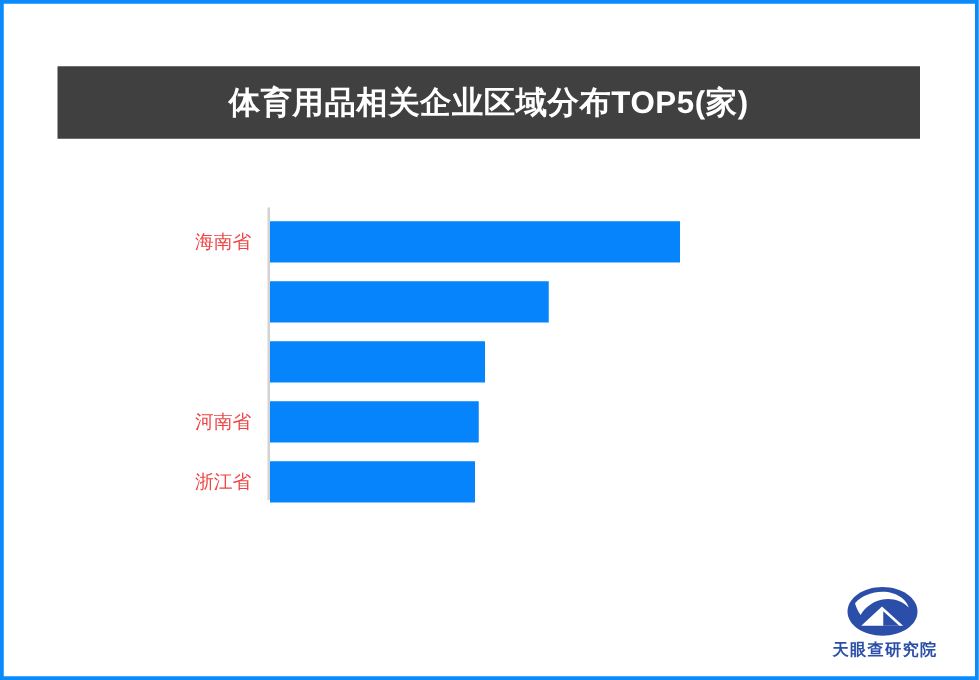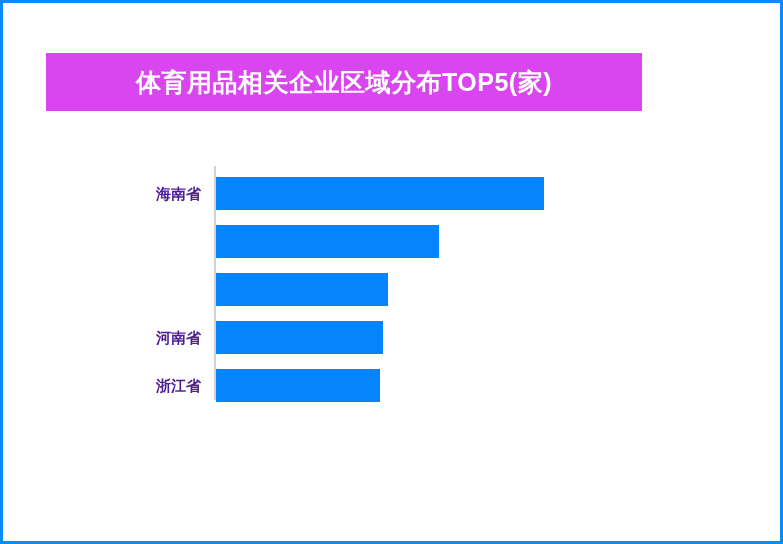--- a/index.html
+++ b/index.html
@@ -20,23 +20,23 @@
     background: #ffffff;
     box-sizing: border-box;
     border: 3px solid #0a8bfc;
     overflow: hidden;
   }
   
   #title-banner {
     position: absolute;
     left: 43px;
     top: 50px;
-    width: 596px;
+    width: 690px;
     height: 58px;
-    background: #d946ef;
+    background: #404040;
     display: flex;
     align-items: center;
     justify-content: center;
   }
   #title-text {
     color: #ffffff;
     font-size: 25px;
     font-weight: bold;
     letter-spacing: 0.5px;
     line-height: 1;
@@ -66,23 +66,22 @@
   }
   .bar-label {
     position: absolute;
     left: 100px;
     top: 0;
     width: 98px;
     height: 33px;
     line-height: 33px;
     text-align: right;
     font-size: 15px;
-    color: #4c1d95;
+    color: #ef4444;
     white-space: nowrap;
-    font-weight: bold;
   }
   .bar-rect {
     position: absolute;
     left: 213px;
     top: 0;
     height: 33px;
     background: #0584fc;
   }
   
   #source-note {
@@ -150,14 +149,25 @@
       <div class="bar-rect" style="width:167px;"></div>
     </div>
 
     <div class="bar-row" style="top:216px;">
       <div class="bar-label">浙江省</div>
       <div class="bar-rect" style="width:164px;"></div>
     </div>
   </div>
 
 
+  <div id="logo-block">
+    <div id="logo-mark">
+      <svg width="58" height="40" viewBox="0 0 58 40" xmlns="http://www.w3.org/2000/svg">
+        <path d="M29 0.5 C44.5 0.5 57 9.3 57 20.2 C57 31.1 44.5 39.5 29 39.5 C13.5 39.5 1 31.1 1 20.2 C1 9.3 13.5 0.5 29 0.5 Z" fill="#2b4fa8"></path>
+        <path d="M7 13.5 C14 5.5 27 2.5 37 5.5 C44 7.6 48.5 12 50 17 C45 11.5 36 8.8 28 10.8 C20.5 12.6 14.5 17.5 11.5 23 C9.5 20 7.8 16.6 7 13.5 Z" fill="#ffffff"></path>
+        <path d="M28.6 16.2 L45.5 31.5 L12 31.5 Z" fill="#ffffff"></path>
+        <path d="M29.6 20.0 L29.6 31.5 L42.4 31.5 Z" fill="#2b4fa8"></path>
+      </svg>
+    </div>
+    <div id="logo-name">天眼查研究院</div>
+  </div>
 
 </div>
 
 </body></html>

